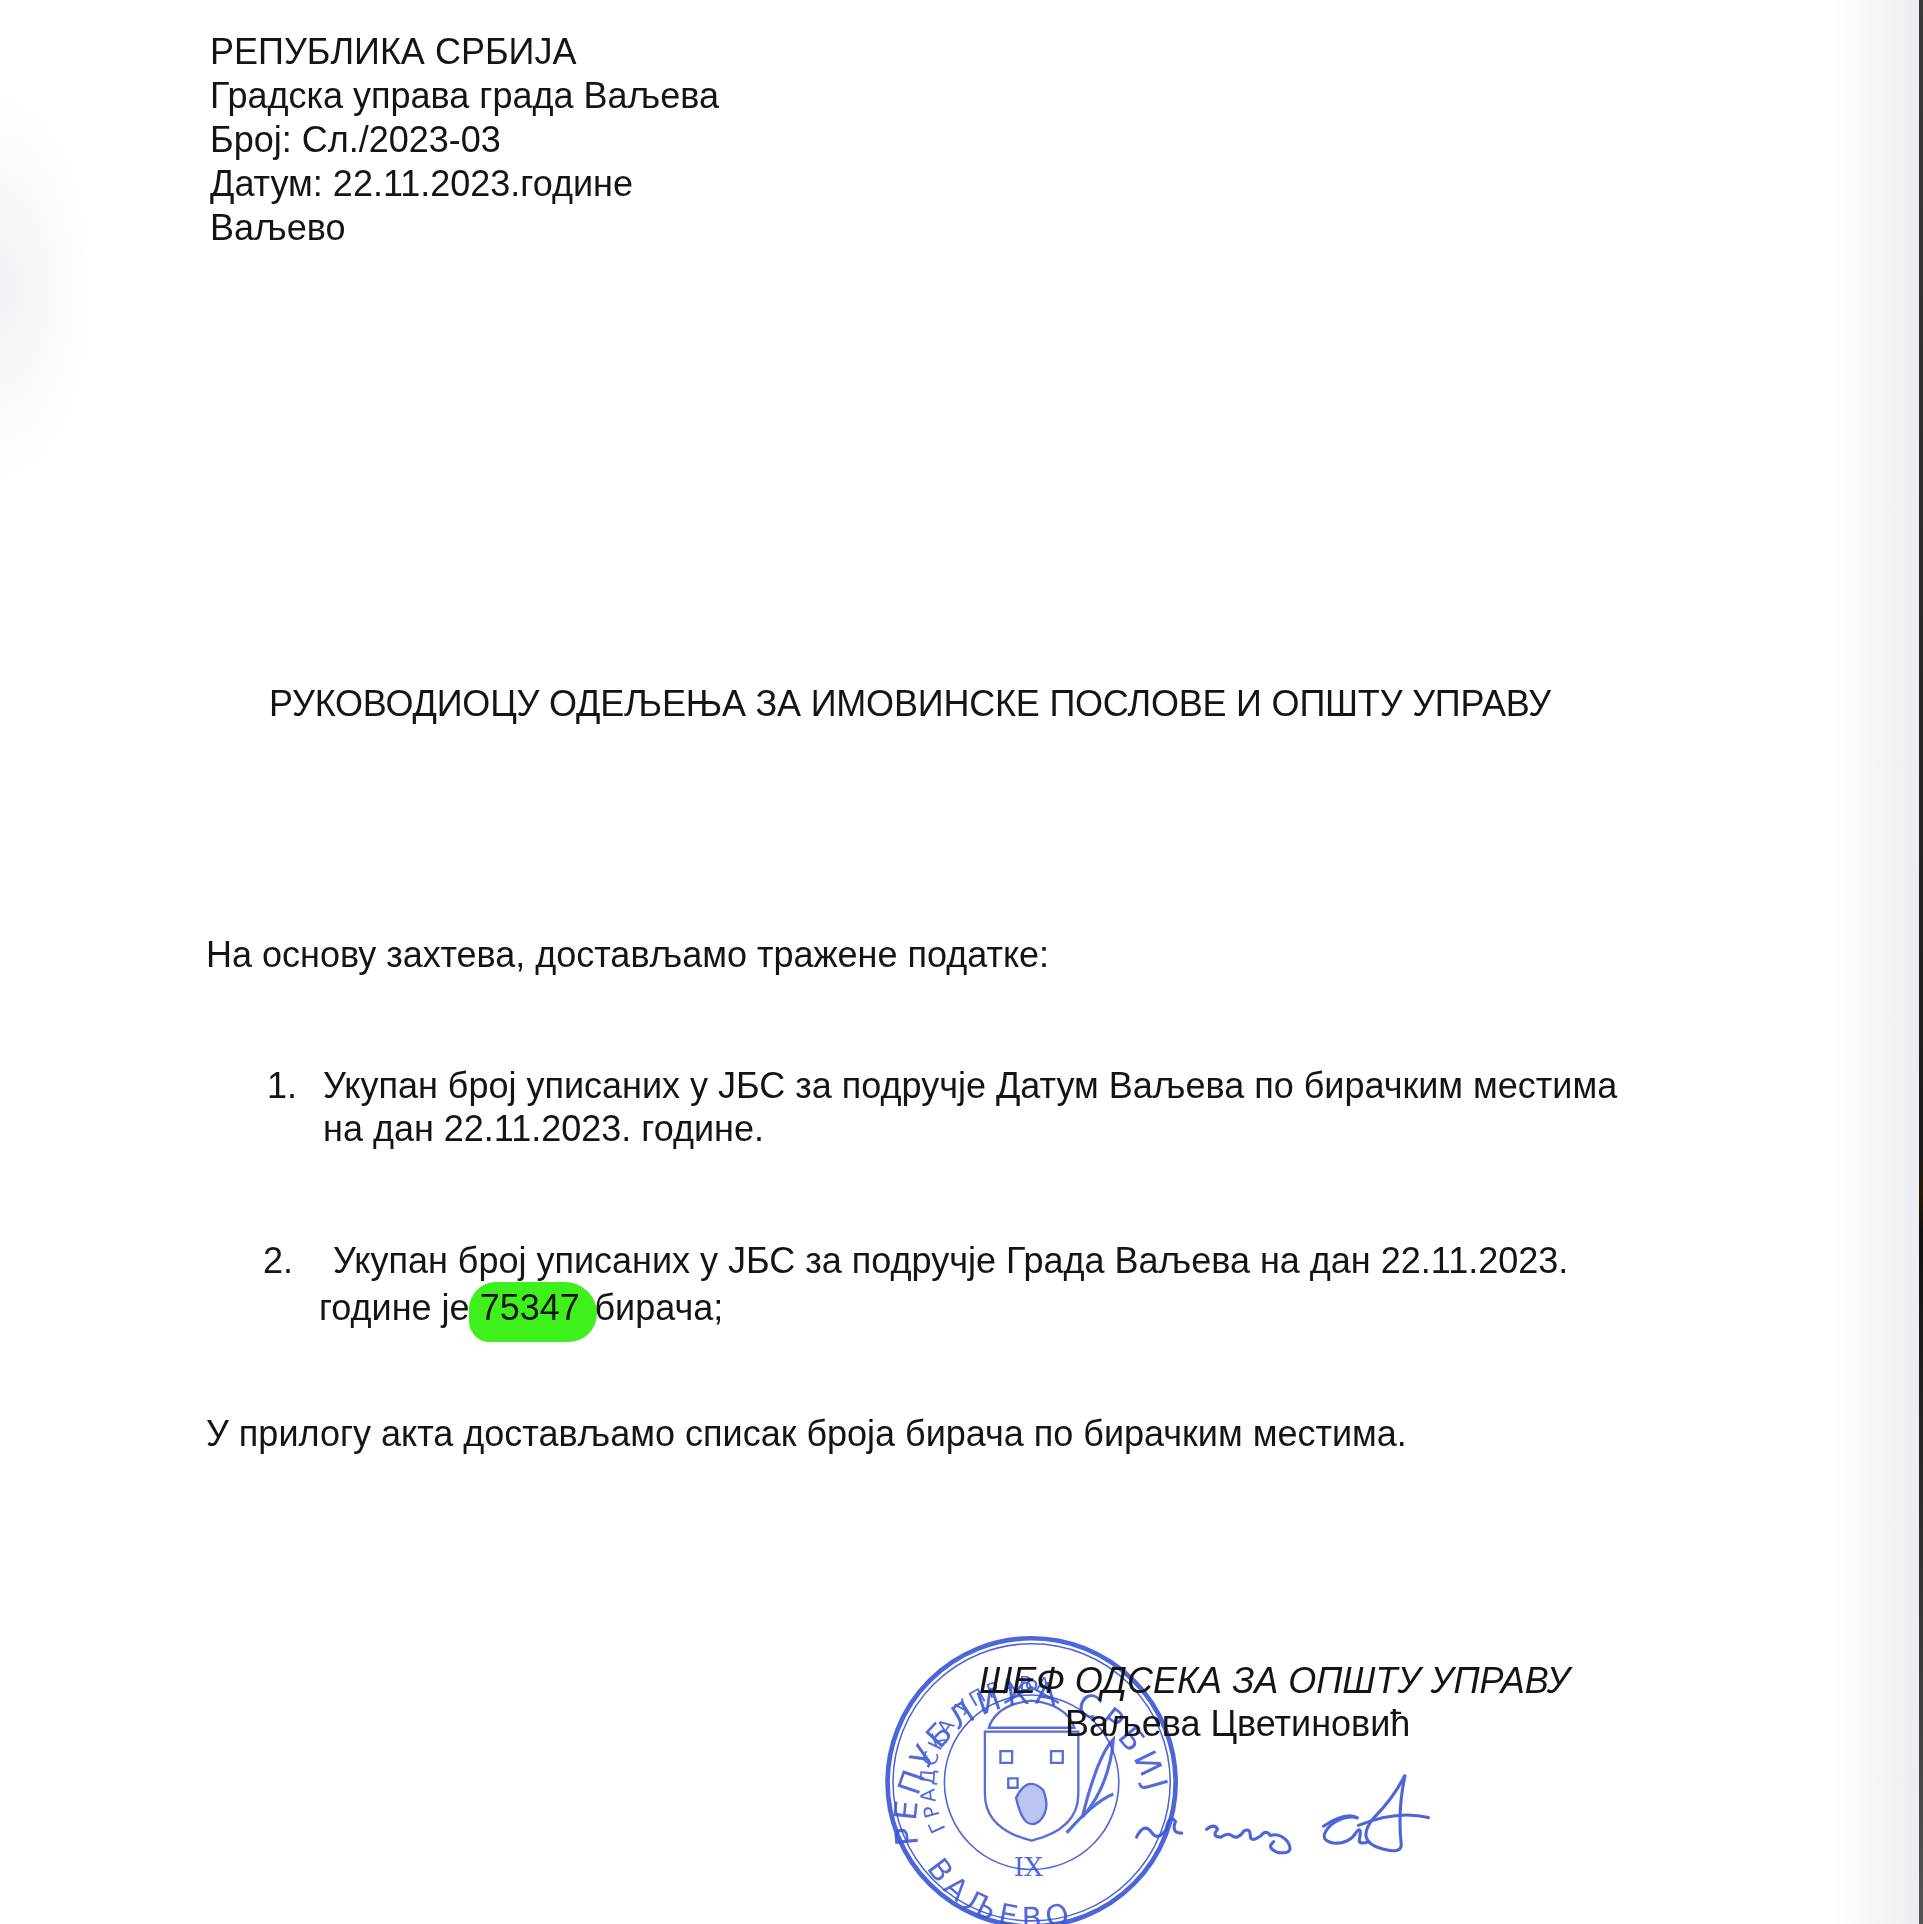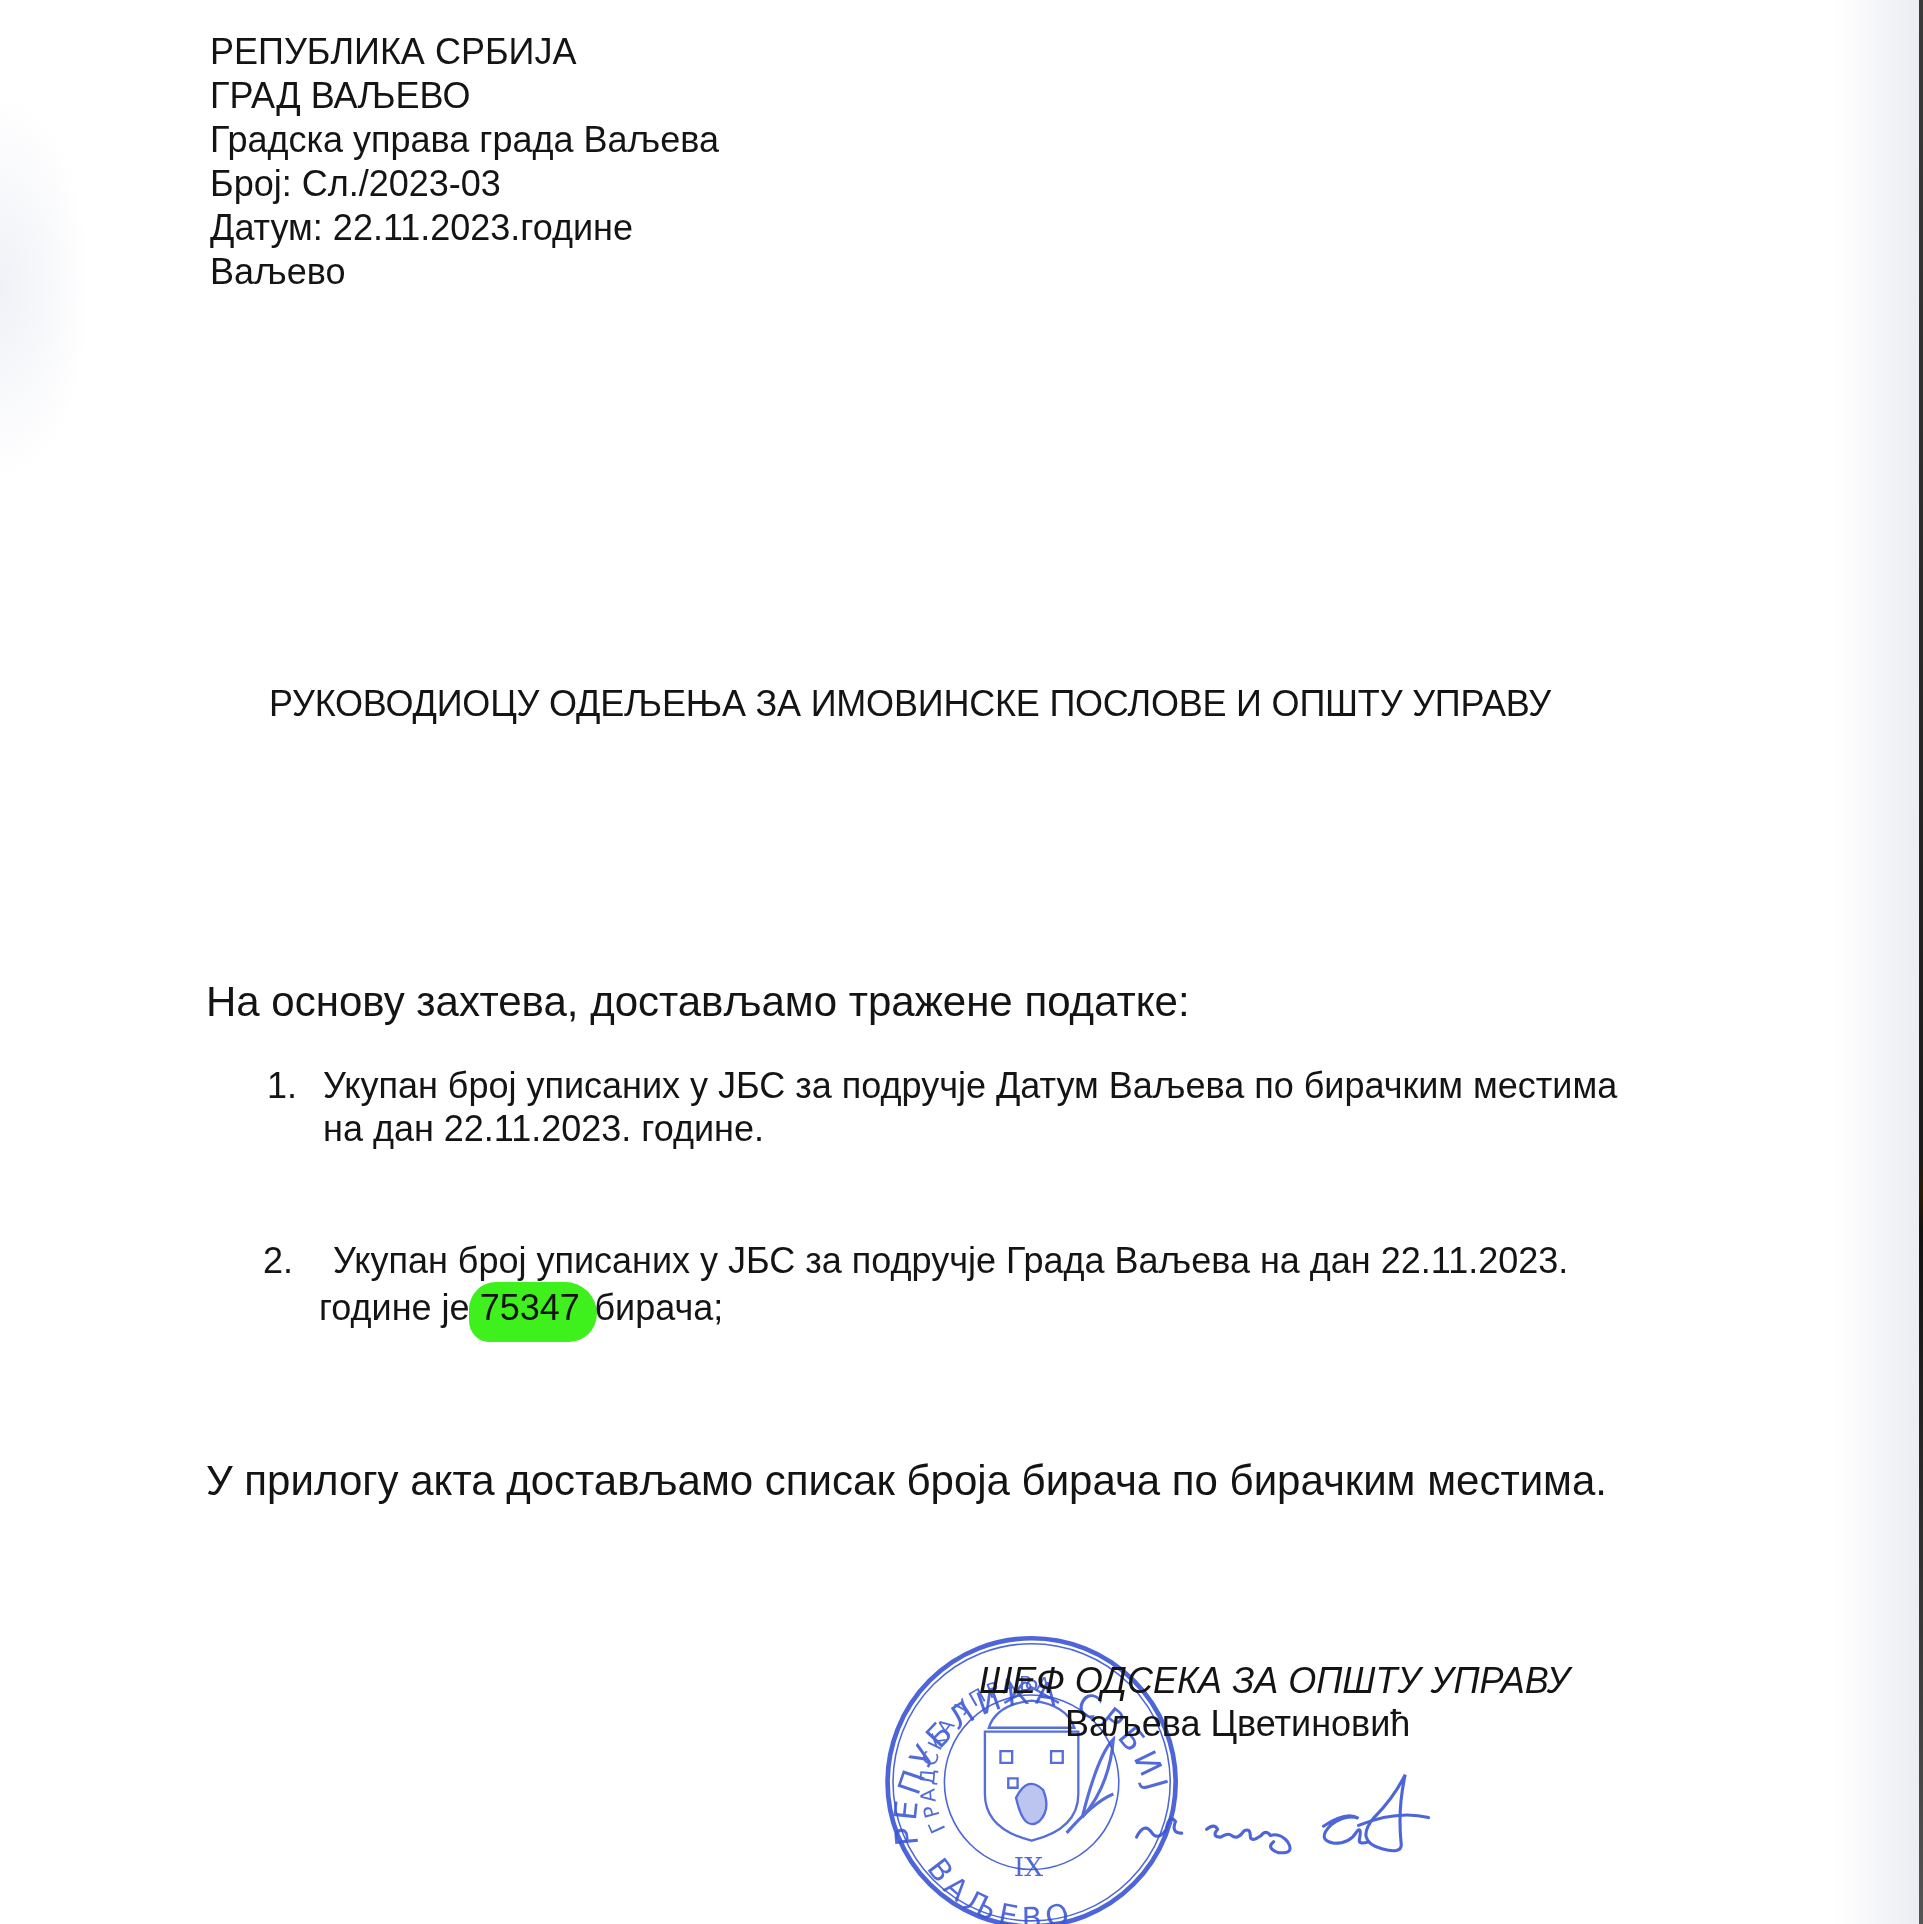--- a/index.html
+++ b/index.html
@@ -20,21 +20,21 @@
   .scan-shade-left {
     position: absolute; top: 93px; left: 0; width: 93px; height: 389px;
     background: radial-gradient(ellipse at left center, rgba(225,228,238,0.5), rgba(255,255,255,0) 70%);
   }
   .hdr { position: absolute; left: 210px; top: 30px; font-size: 36px; line-height: 44px; }
   .hdr div { white-space: nowrap; }
   .recipient {
     position: absolute; left: 269px; top: 683px; font-size: 36px; white-space: nowrap;
     letter-spacing: -0.2px;
   }
-  .body-text { position: absolute; font-size: 42px; white-space: nowrap; margin-top: 44px; }
+  .body-text { position: absolute; font-size: 36px; white-space: nowrap; }
   .p-intro { left: 206px; top: 934px; }
   .li-num { position: absolute; font-size: 36px; }
   .li-line { position: absolute; font-size: 36px; white-space: nowrap; }
   .hl {
     position: relative; display: inline-block; padding: 0 4.7px 0 11px; margin-left: -11px; text-align: right;
   }
   .hl::before {
     content: ""; position: absolute; left: 0; right: -12.5px; top: -4.7px; bottom: -12.5px;
     background: #3ef01c; border-radius: 30px 35px 31px 23px; z-index: -1;
   }
@@ -46,21 +46,20 @@
 </style>
 </head>
 <body>
 
 <div class="scan-shade"></div>
 <div class="scan-shade-left"></div>
 <div class="page-edge"></div>
 
 <div class="hdr">
   <div>РЕПУБЛИКА СРБИЈА</div>
-  <div>ГРАД ВАЉЕВО</div>
   <div>Градска управа града Ваљева</div>
   <div>Број: Сл./2023-03</div>
   <div>Датум: 22.11.2023.године</div>
   <div>Ваљево</div>
 </div>
 
 <div class="recipient">РУКОВОДИОЦУ ОДЕЉЕЊА ЗА ИМОВИНСКЕ ПОСЛОВЕ И ОПШТУ УПРАВУ</div>
 
 <div class="body-text p-intro">На основу захтева, достављамо тражене податке:</div>
 

